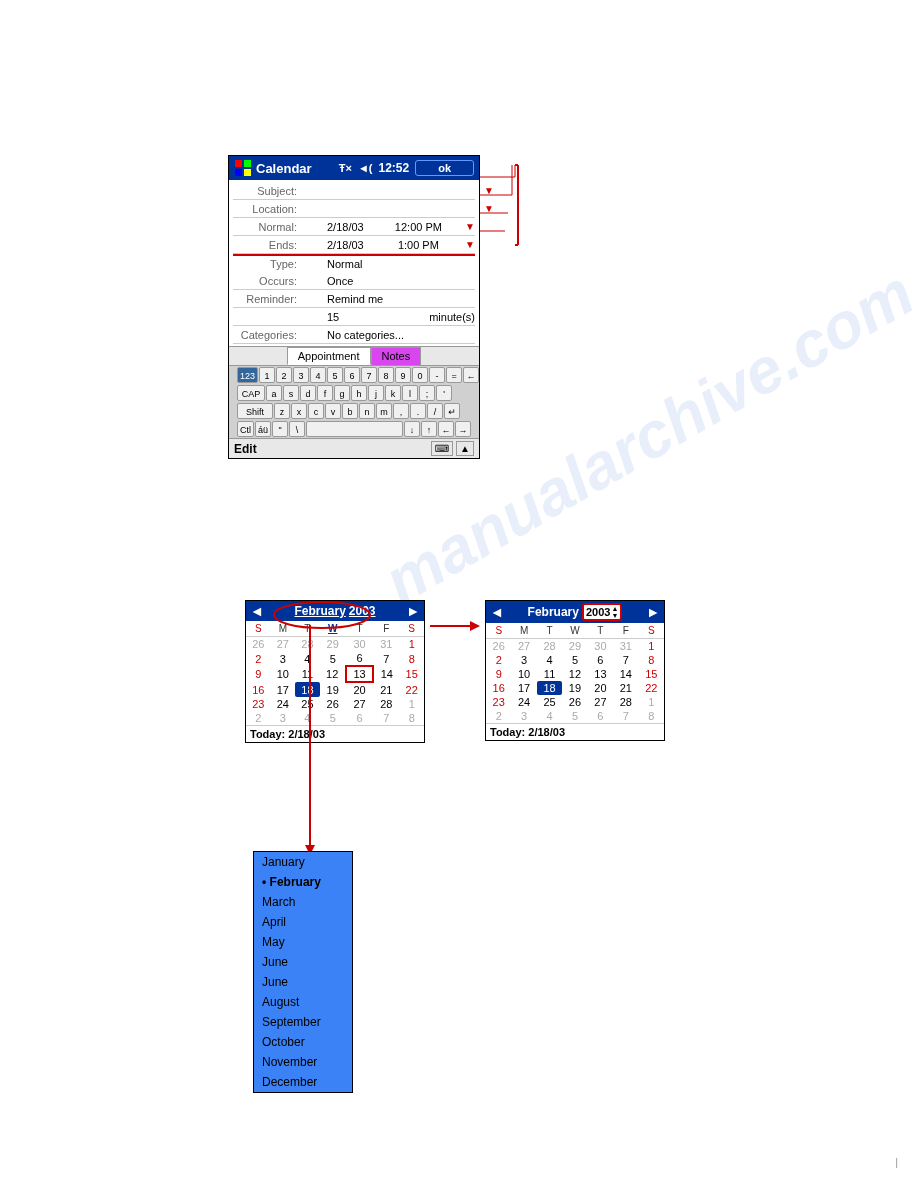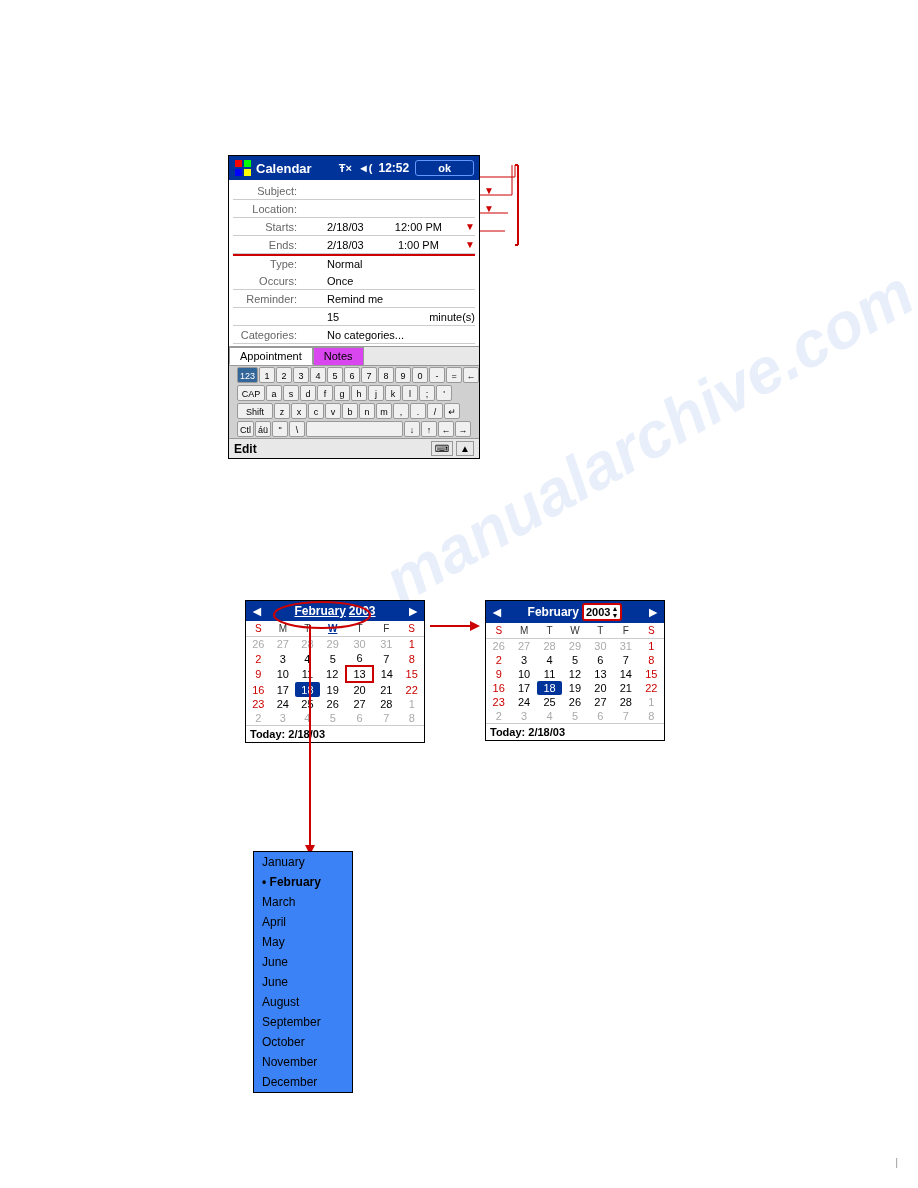--- a/index.html
+++ b/index.html
@@ -142,20 +142,21 @@
     .kb-key.wider { min-width: 36px; }
     .kb-key.blue {
       background: #336699;
       color: #fff;
     }
 
     .tabs-row {
       display: flex;
       background: #e8e8e8;
       border-top: 1px solid #999;
+      justify-content: center;
     }
 
     .tab-item {
       padding: 2px 10px;
       font-size: 11px;
       border: 1px solid #999;
       border-bottom: none;
       background: #d946ef;
       cursor: pointer;
     }
@@ -326,21 +327,21 @@
 
     <div class="form-row">
       <span class="form-label">Location:</span>
       <div class="form-value">
         <input type="text" value="" style="width: 155px;">
         <span class="dropdown-arrow">▼</span>
       </div>
     </div>
 
     <div class="form-row">
-      <span class="form-label">Starts:</span>
+      <span class="form-label">Normal:</span>
       <div class="form-value">
         <span>2/18/03</span>
         <span style="margin-left:10px;">12:00 PM</span>
         <span class="dropdown-arrow">▼</span>
       </div>
     </div>
 
     <div class="form-row">
       <span class="form-label">Ends:</span>
       <div class="form-value">

